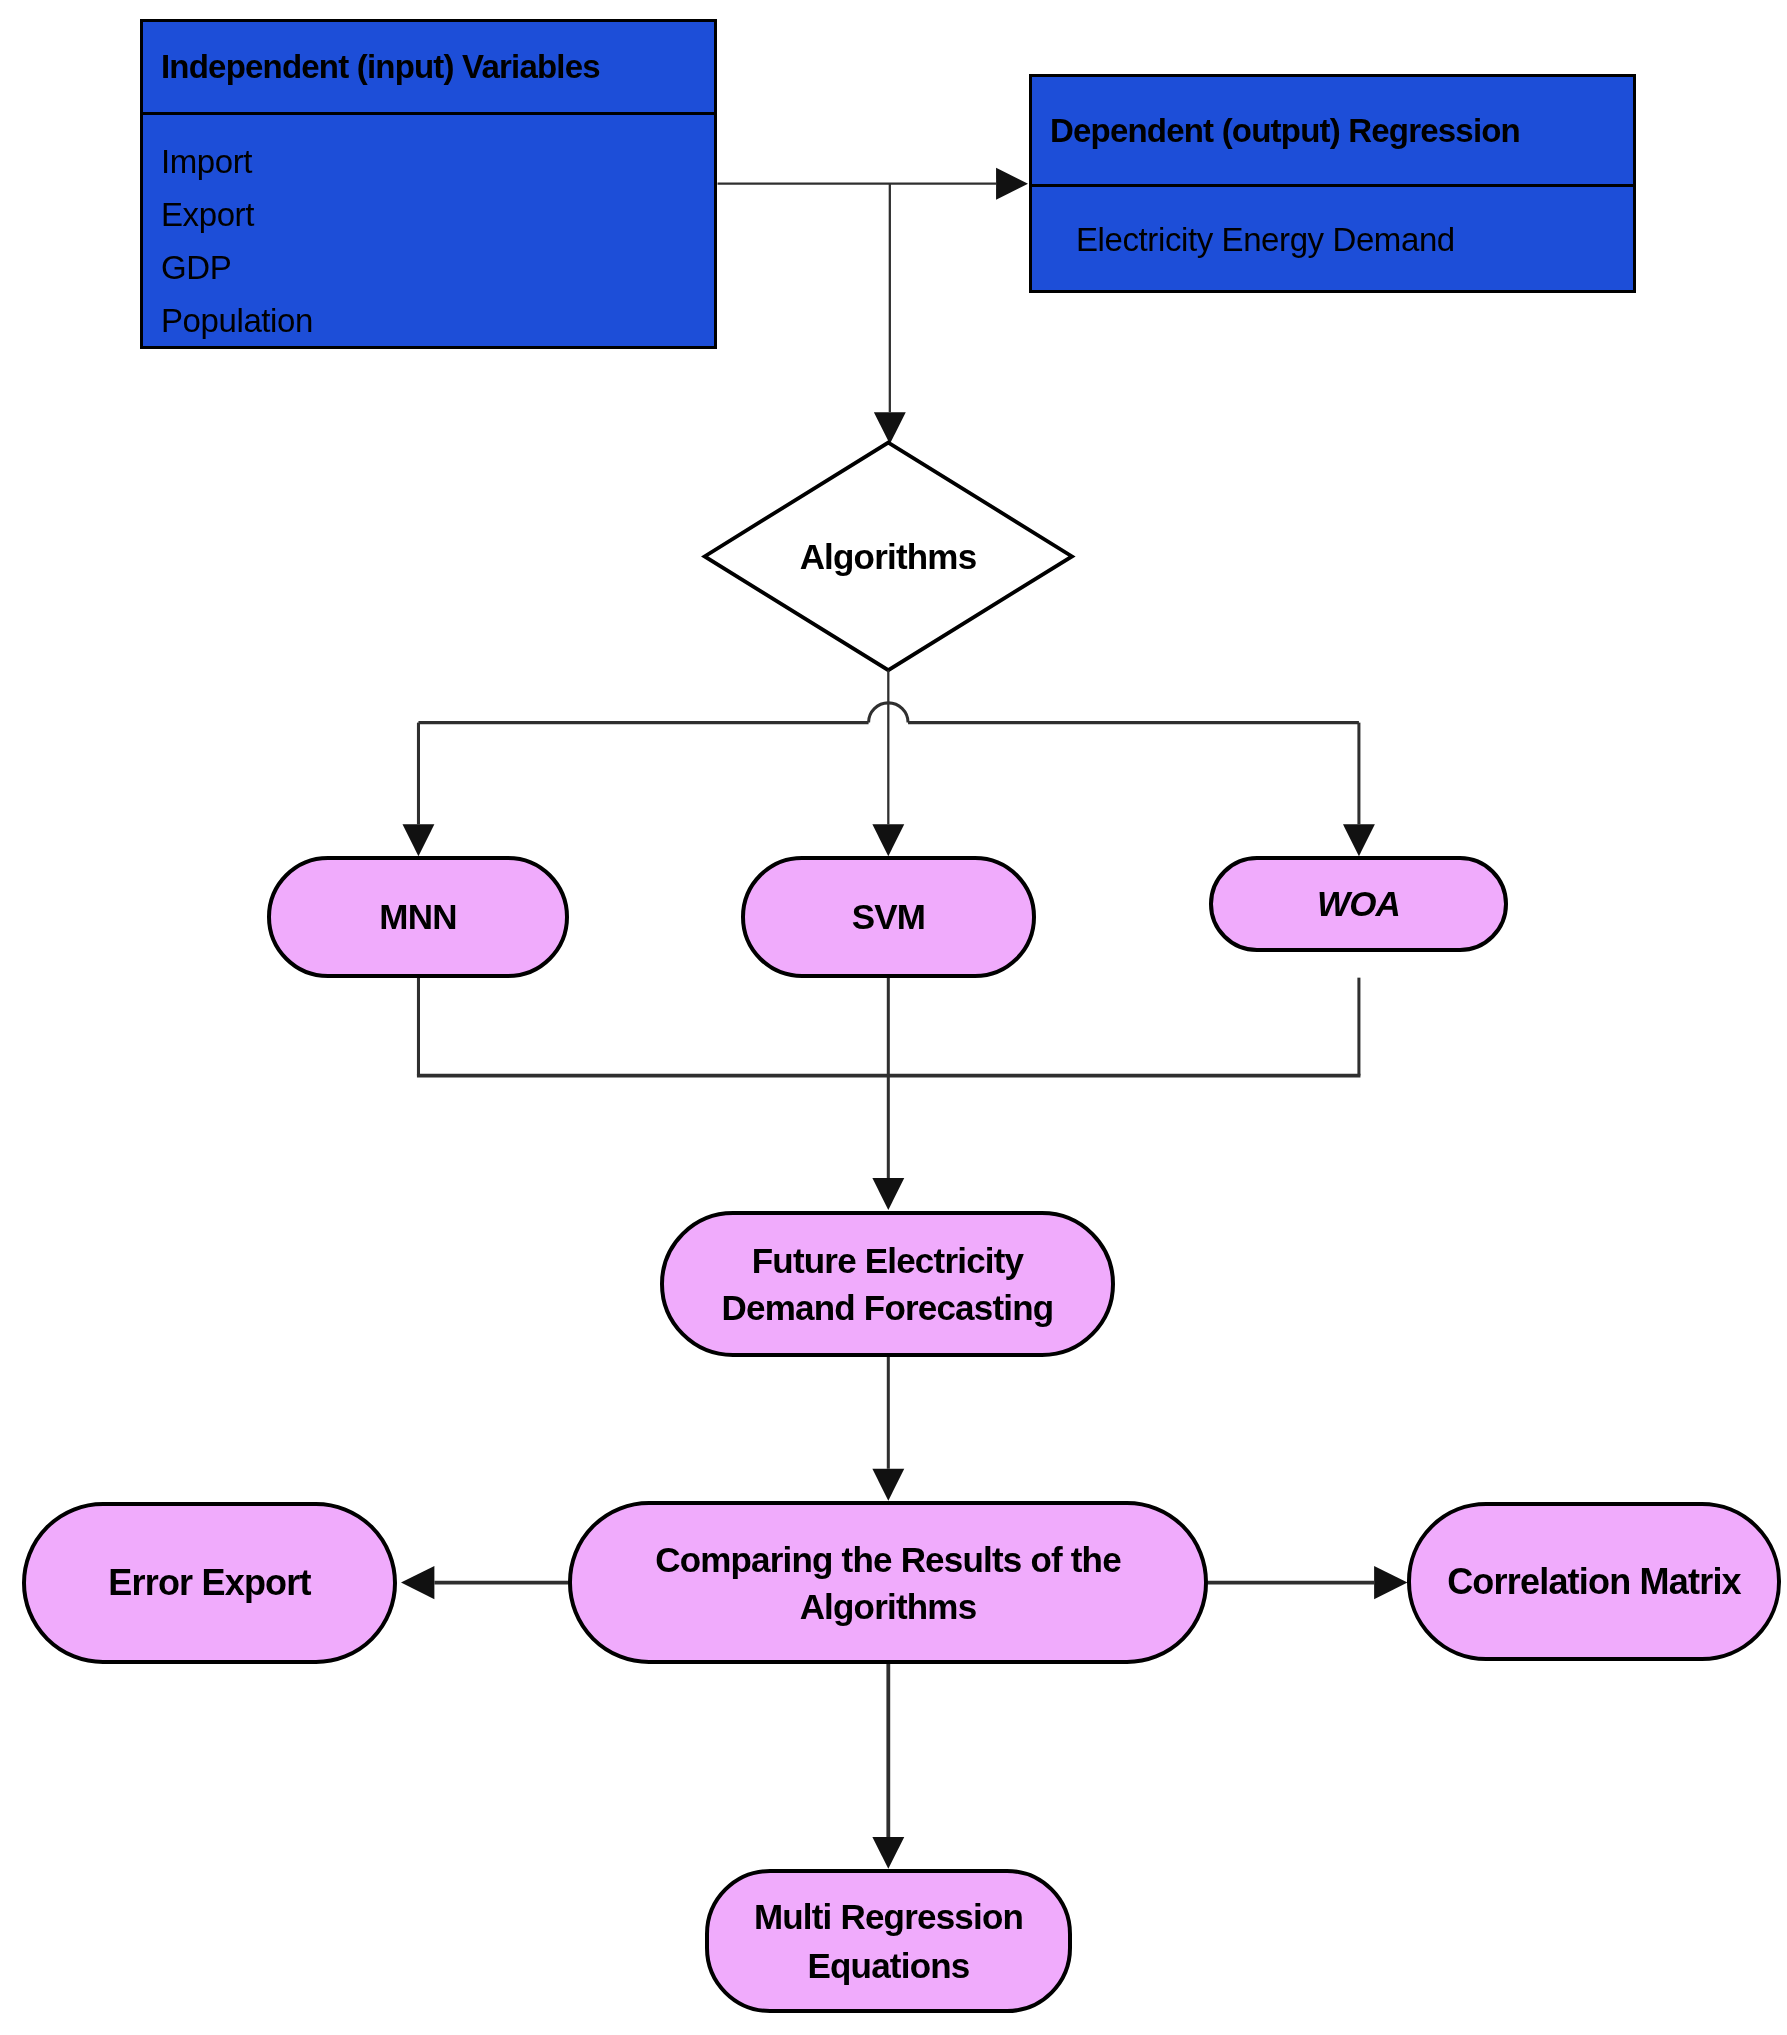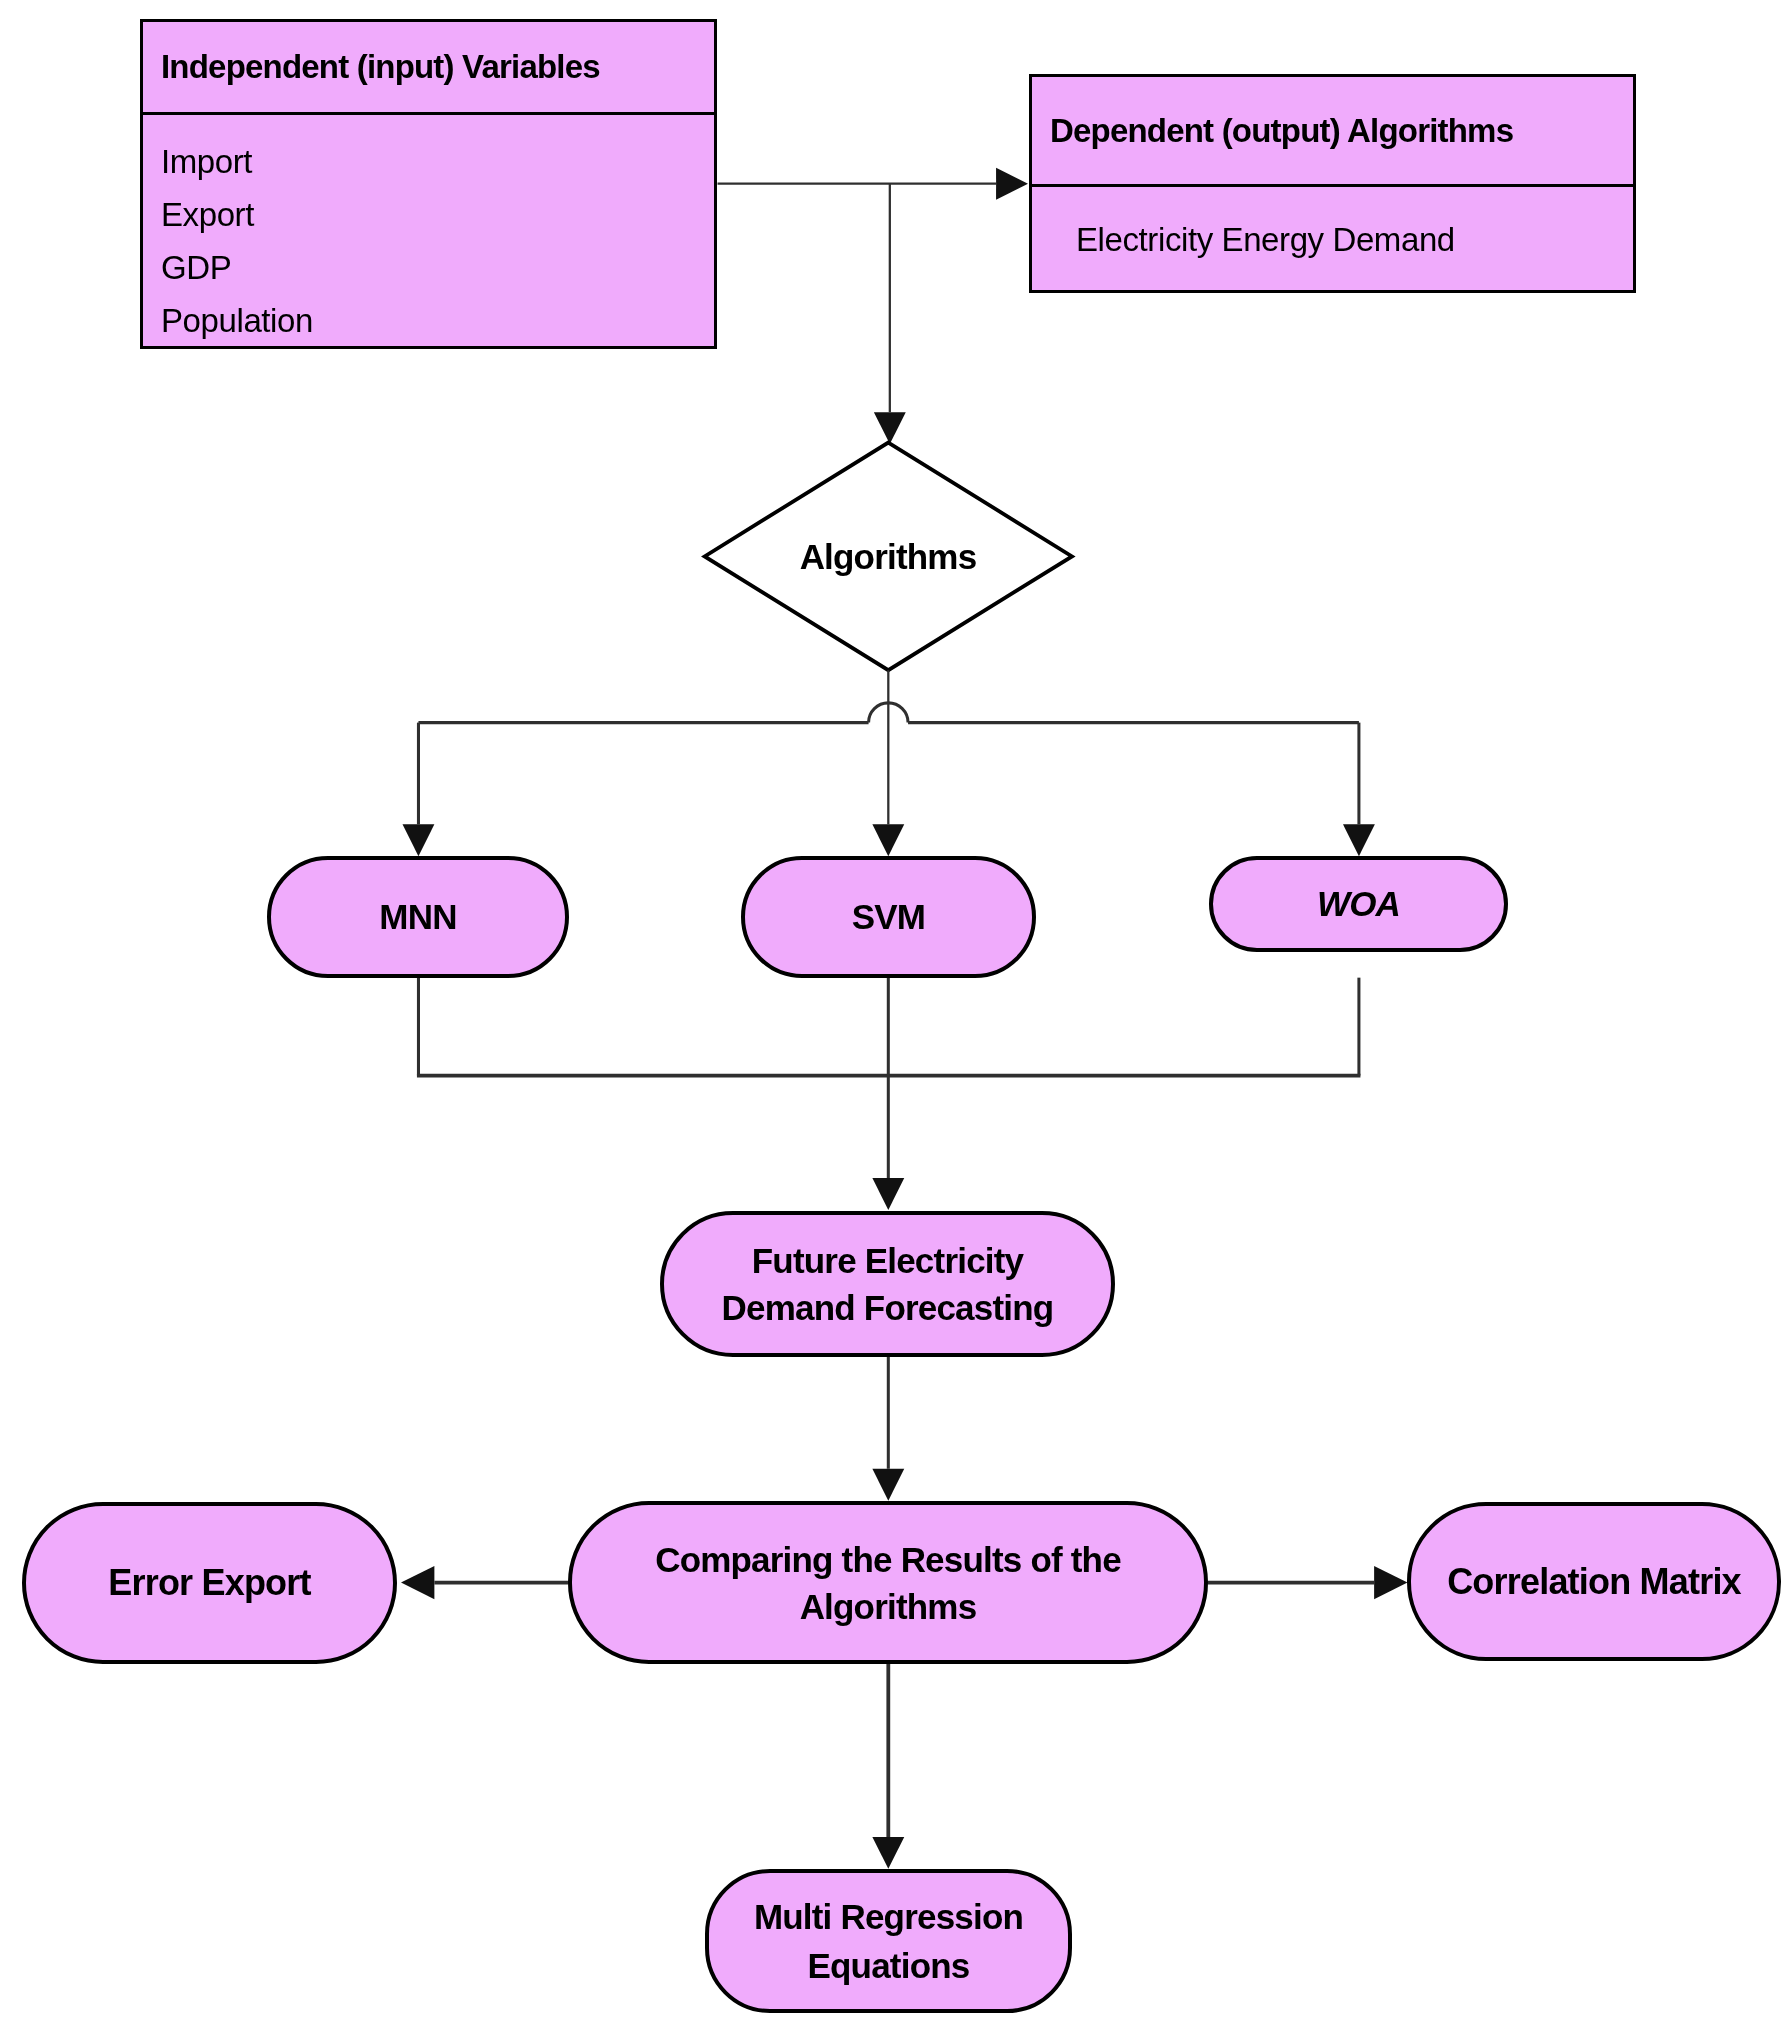--- a/index.html
+++ b/index.html
@@ -14,21 +14,21 @@
   #canvas{position:relative;width:1788px;height:2035px;background:var(--bg);overflow:hidden;}
 
   
   #connector-layer{position:absolute;left:0;top:0;width:1788px;height:2035px;z-index:1;}
   .cline{stroke:var(--line);fill:none;}
   .sw3{stroke-width:3px;} .sw4{stroke-width:4px;} .sw5{stroke-width:5px;}
   .ahead{fill:var(--arrow);stroke:none;}
   .shape{fill:#ffffff;stroke:var(--border);stroke-width:5px;}
 
   
-  .entity{position:absolute;background:#f0abfc;border:3.8px solid var(--border);box-sizing:border-box;z-index:2;}
+  .entity{position:absolute;background:#1d4ed8;border:3.8px solid var(--border);box-sizing:border-box;z-index:2;}
   .entity-header{display:flex;align-items:center;border-bottom:3px solid var(--border);
     padding-left:18px;font-weight:bold;font-size:33px;letter-spacing:-0.8px;white-space:nowrap;}
   .entity-items{padding:20px 0 0 18px;font-size:33px;line-height:53px;letter-spacing:-0.4px;}
   #independent-box{left:140px;top:19px;width:577px;height:330px;}
   #independent-box .entity-header{height:90px;}
   #dependent-box{left:1029px;top:74px;width:607px;height:219px;}
   #dependent-box .entity-header{height:107px;}
   #dependent-box .entity-items{padding-top:26px;padding-left:44px;}
 
   
@@ -102,21 +102,21 @@
     <div class="entity-header">Independent (input) Variables</div>
     <div class="entity-items">
       <div>Import</div>
       <div>Export</div>
       <div>GDP</div>
       <div>Population</div>
     </div>
   </div>
 
   <div class="entity" id="dependent-box">
-    <div class="entity-header">Dependent (output) Algorithms</div>
+    <div class="entity-header">Dependent (output) Regression</div>
     <div class="entity-items">Electricity Energy Demand</div>
   </div>
 
   <div id="algorithms-label">Algorithms</div>
 
   <div class="pill" id="node-mnn">
     <span>MNN</span>
   </div>
   <div class="pill" id="node-svm">
     <span>SVM</span>

